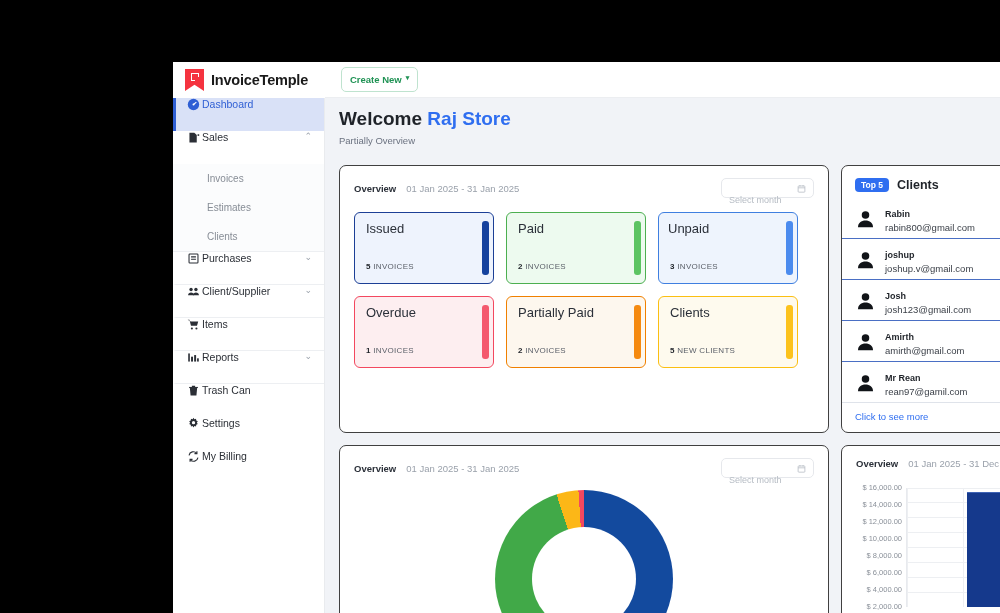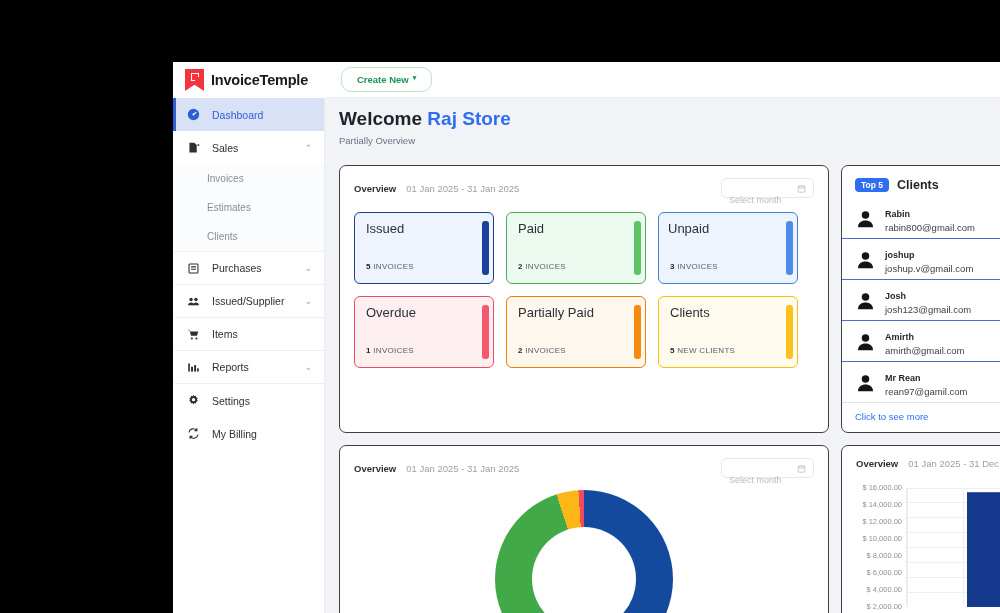--- a/index.html
+++ b/index.html
@@ -46,47 +46,47 @@
   .logo-text { font-size: 14.5px; font-weight: 700; color: #1a1a1a; letter-spacing:-0.2px; }
 
   .header-zone {
     flex: 1; background: #ffffff;
     display: flex; align-items: center;
     padding-left: 16px;
     border-bottom: 1px solid #eceef1;
   }
   .create-btn {
     border: 1px solid #bfe3cf;
-    border-radius: 10px;
+    border-radius: 5px;
     background: #fff;
     color: #1f9254;
     font-size: 9.5px;
     font-weight: 700;
-    padding: 6px 15px;
+    padding: 6px 8px;
     cursor: pointer;
     display:flex; gap:4px;
     font-family: "Liberation Sans", sans-serif;
   }
   .create-btn .caret { font-size: 7px; color:#1f9254; }
 
   
   .body-row { flex: 1; display: flex; min-height: 0; }
 
   
   .sidebar {
     width: 152px; flex: 0 0 152px;
     background: #ffffff;
     border-right: 1px solid #e9ebee;
     overflow: hidden;
   }
   .nav-item {
-    display: flex; align-items: center;
+    display: flex; 
     height: 33px;
     padding-left: 11px;
-    gap: 12px;
+    gap: 2px;
     cursor: pointer;
     border-left: 3px solid transparent;
     position: relative;
   }
   .nav-item.active {
     background: #d9e1f7;
     border-left-color: #2f5fd4;
   }
   .nav-item.active .nav-label { color: #2f5fd4; }
   .nav-ico {
@@ -284,21 +284,21 @@
 
       <div class="nav-item sep">
         <span class="nav-ico">
           <svg viewBox="0 0 16 16" fill="currentColor">
               <circle cx="5" cy="5.5" r="2.1"></circle>
               <circle cx="11" cy="5.5" r="2.1"></circle>
               <path d="M1.3 12.5c0-2.2 1.7-3.4 3.7-3.4s3.7 1.2 3.7 3.4z"></path>
               <path d="M7.3 12.5c0-2.2 1.7-3.4 3.7-3.4s3.7 1.2 3.7 3.4z"></path>
             </svg>
         </span>
-        <span class="nav-label">Issued/Supplier</span>
+        <span class="nav-label">Client/Supplier</span>
         <span class="nav-chev">⌄</span>
       </div>
 
       <div class="nav-item sep">
         <span class="nav-ico">
           <svg viewBox="0 0 16 16" fill="currentColor">
               <path d="M0.8 2h2.2l1.9 7.6h7.4l1.5-5.2H4.6"></path>
               <circle cx="6" cy="13" r="1.3"></circle>
               <circle cx="11.6" cy="13" r="1.3"></circle>
             </svg>
@@ -312,20 +312,29 @@
               <rect x="1.5" y="3" width="2" height="10"></rect>
               <rect x="5" y="7" width="2.4" height="6"></rect>
               <rect x="8.8" y="5" width="2.4" height="8"></rect>
               <rect x="12.4" y="9" width="2.1" height="4"></rect>
             </svg>
         </span>
         <span class="nav-label">Reports</span>
         <span class="nav-chev">⌄</span>
       </div>
 
+      <div class="nav-item">
+        <span class="nav-ico">
+          <svg viewBox="0 0 16 16" fill="currentColor">
+              <path d="M3.5 4.5h9l-.9 9.5H4.4zM6 2.2h4v1.6H6z"></path>
+              <rect x="2.6" y="3.6" width="10.8" height="1.3"></rect>
+            </svg>
+        </span>
+        <span class="nav-label">Trash Can</span>
+      </div>
 
       <div class="nav-item">
         <span class="nav-ico">
           <svg viewBox="0 0 16 16" fill="currentColor">
               <path d="M8 1l1.1 1.8 2-.5.3 2.1 1.9.9-1.2 1.7 1.2 1.7-1.9.9-.3 2.1-2-.5L8 13l-1.1-1.8-2 .5-.3-2.1-1.9-.9L3.9 7 2.7 5.3l1.9-.9.3-2.1 2 .5z"></path>
               <circle cx="8" cy="7" r="2" fill="#fff"></circle>
             </svg>
         </span>
         <span class="nav-label">Settings</span>
       </div>

